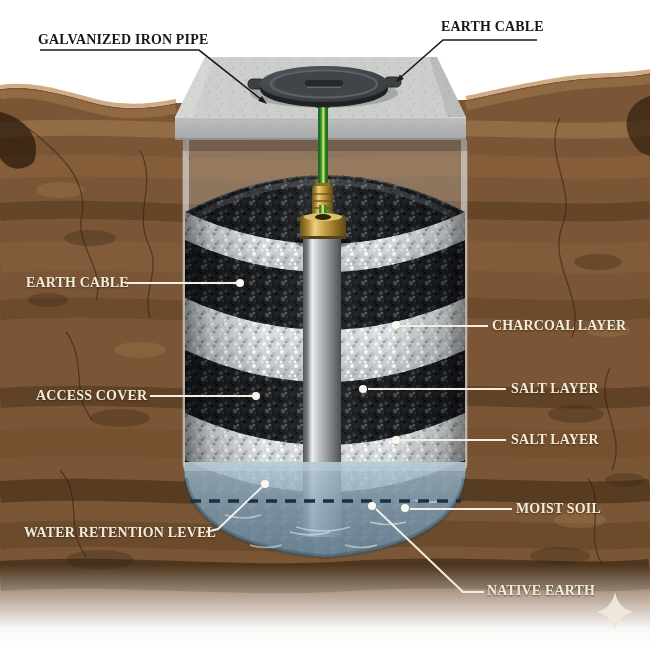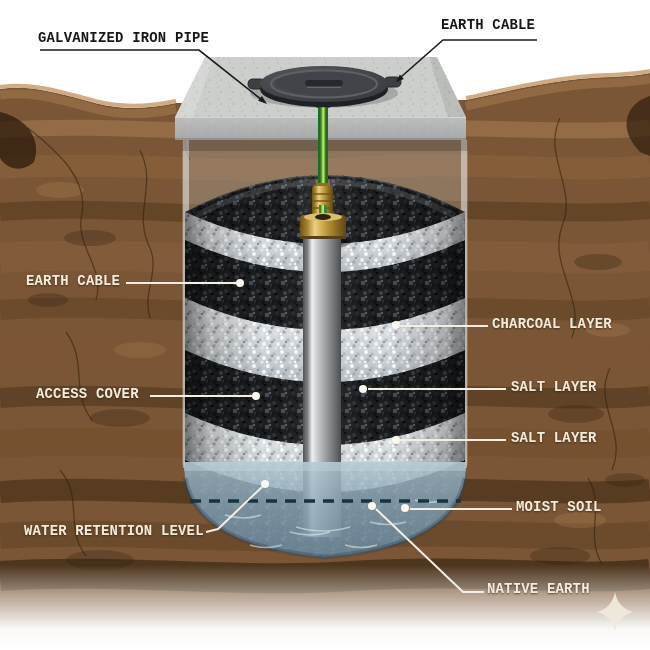--- a/index.html
+++ b/index.html
@@ -1,17 +1,17 @@
 <!DOCTYPE html>
 <html><head>
 <meta charset="utf-8">
 <style>
   html,body{margin:0;padding:0;background:#fff;}
   #stage{position:relative;width:650px;height:650px;overflow:hidden;background:#fff;
-         font-family:Liberation Mono, monospace;}
+         font-family:Liberation Serif, serif;}
   #scene{position:absolute;left:0;top:0;}
   .lbl{position:absolute;font-weight:700;font-size:15px;line-height:16px;white-space:nowrap;
        letter-spacing:.2px;transform:scaleX(.93);transform-origin:left center;}
   .lbl.light{color:#f3ecdc;text-shadow:0 1px 2px rgba(35,22,8,.6);}
   .lbl.dark{color:#171717;text-shadow:none;}
 </style>
 </head>
 <body>
 
 <div id="stage">

